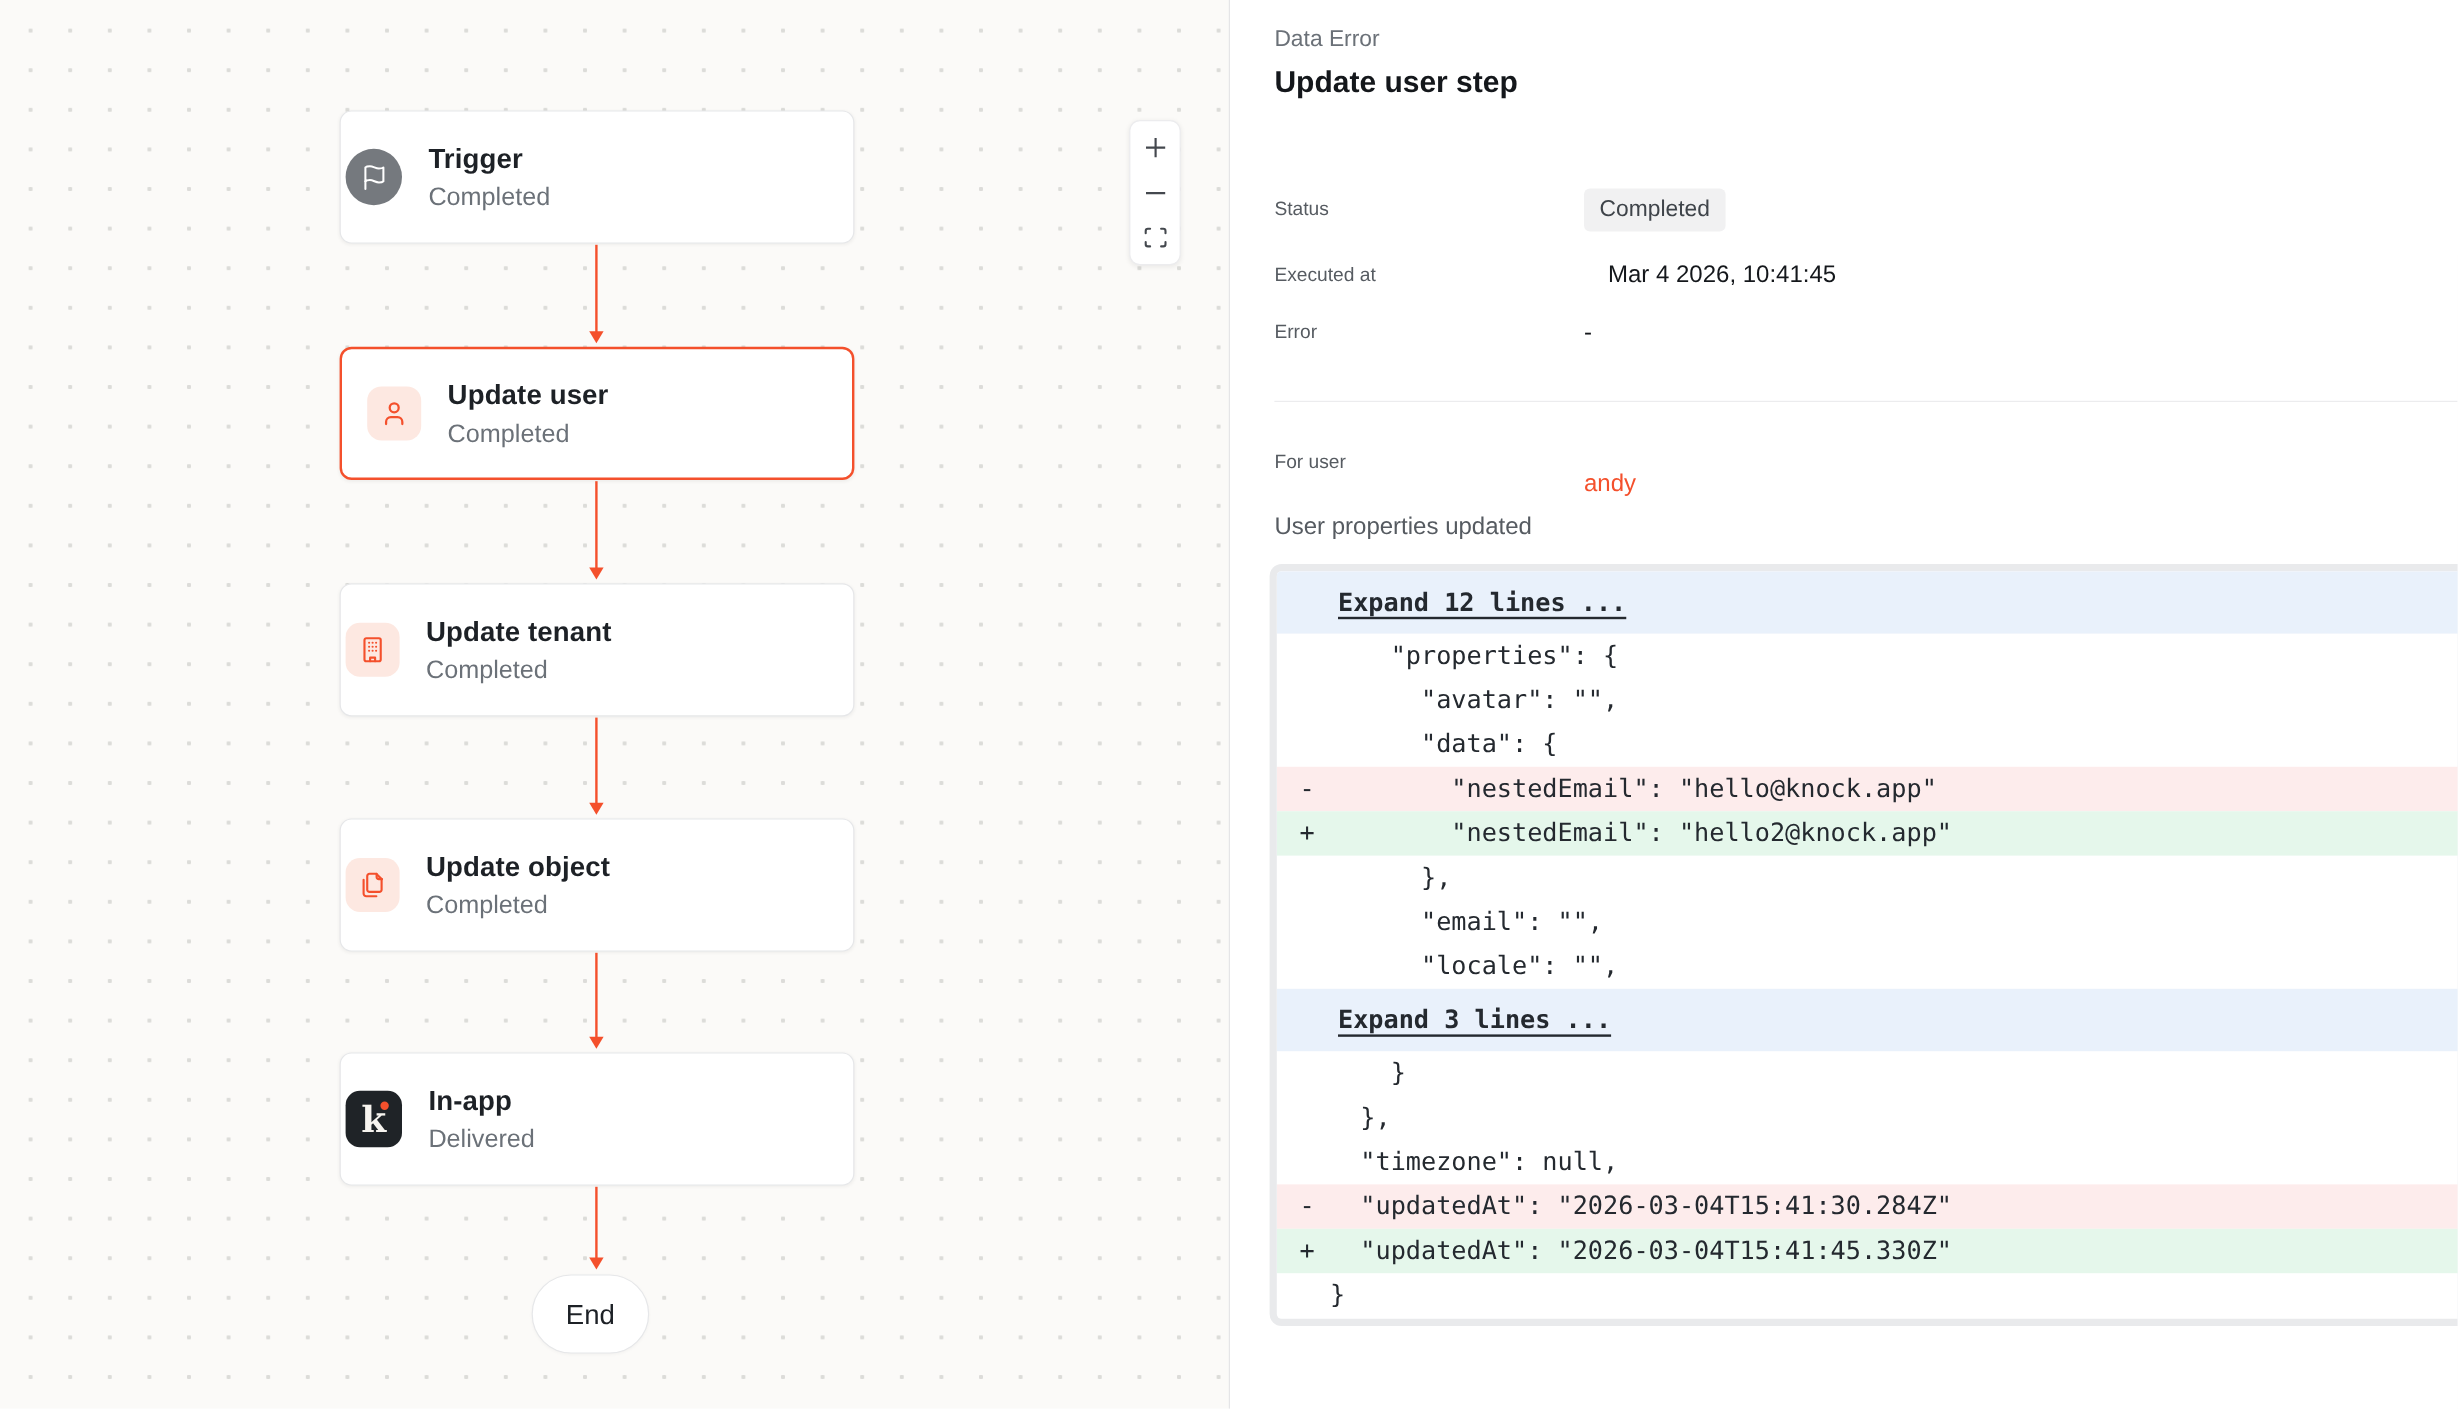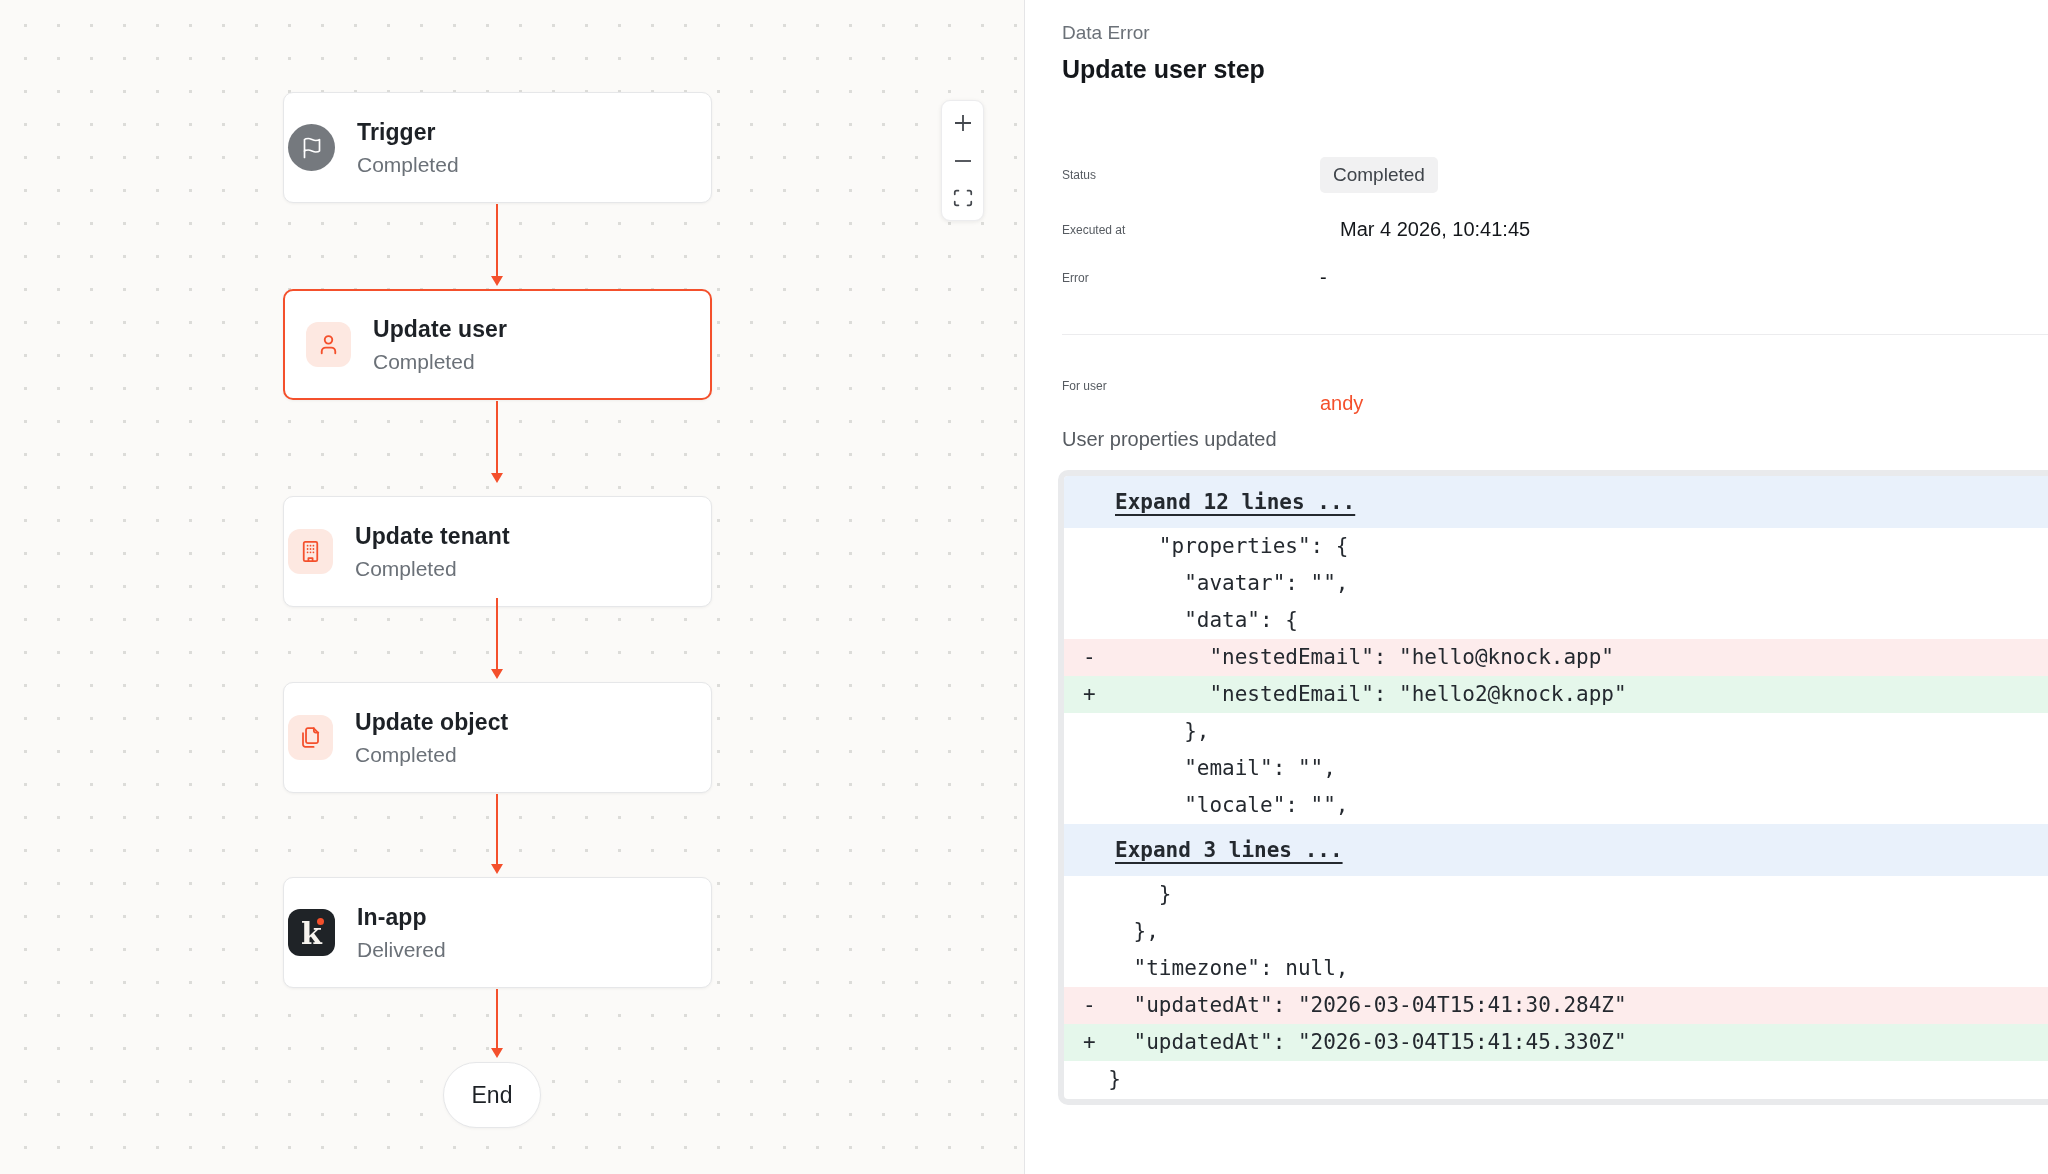--- a/index.html
+++ b/index.html
@@ -65,21 +65,21 @@
     padding:10px 0;
   }
   .zoom-btn { width:24px; height:24px; display:flex; align-items:center; justify-content:center; cursor:pointer; color:#44484e; }
 
   
   .panel { position:absolute; left:1025px; top:0; width:1023px; height:1174px; background:#ffffff; }
   .eyebrow { position:absolute; left:37px; top:22px; font-size:19px; color:#6b7178; }
   .panel-title { position:absolute; left:37px; top:55px; font-size:25px; font-weight:700; color:#14171b; }
 
   .field-row { position:absolute; left:37px; display:flex; align-items:center; }
-  .field-label { width:258px; font-size:12px; color:#565b61; flex:0 0 auto; }
+  .field-label { width:258px; font-size:16px; color:#565b61; flex:0 0 auto; }
   .field-value { font-size:20px; color:#14171b; }
   .badge {
     background:#f1f1f2; color:#3f444a; font-size:19px;
     padding:7px 13px; border-radius:5px; display:inline-block;
   }
   .h-divider { position:absolute; left:37px; right:0; top:334px; height:1px; background:#ececee; }
   .link-user { color:var(--accent); cursor:pointer;margin-top:36px; }
   .section-label { position:absolute; left:37px; top:428px; font-size:20px; color:#565b61; }
 
   
@@ -130,21 +130,21 @@
             <svg width="25" height="25" viewBox="0 0 24 24" fill="none" stroke="#f4502c" stroke-width="1.8" stroke-linecap="round" stroke-linejoin="round">
               <path d="M18.5 20.5v-1.7a3.8 3.8 0 0 0-3.8-3.8H9.3a3.8 3.8 0 0 0-3.8 3.8v1.7"></path>
               <circle cx="12" cy="7.5" r="3.6"></circle>
             </svg>
           </div>
           <div class="node-texts">
             <span class="node-title">Update user</span>
             <span class="node-sub">Completed</span>
           </div>
         </div>
-        <div class="node" style="top: 496px;">
+        <div class="node" style="top: 486px;">
           <div class="icon-square">
             <svg width="25" height="25" viewBox="0 0 24 24" fill="none" stroke="#f4502c" stroke-width="1.7" stroke-linecap="round" stroke-linejoin="round">
               <rect x="5.5" y="2.8" width="13" height="18.4" rx="1.4"></rect>
               <path d="M10 21.2v-2.9h4v2.9"></path>
               <path d="M9.2 6.4h.01M12 6.4h.01M14.8 6.4h.01M9.2 9.6h.01M12 9.6h.01M14.8 9.6h.01M9.2 12.8h.01M12 12.8h.01M14.8 12.8h.01"></path>
             </svg>
           </div>
           <div class="node-texts">
             <span class="node-title">Update tenant</span>
             <span class="node-sub">Completed</span>

